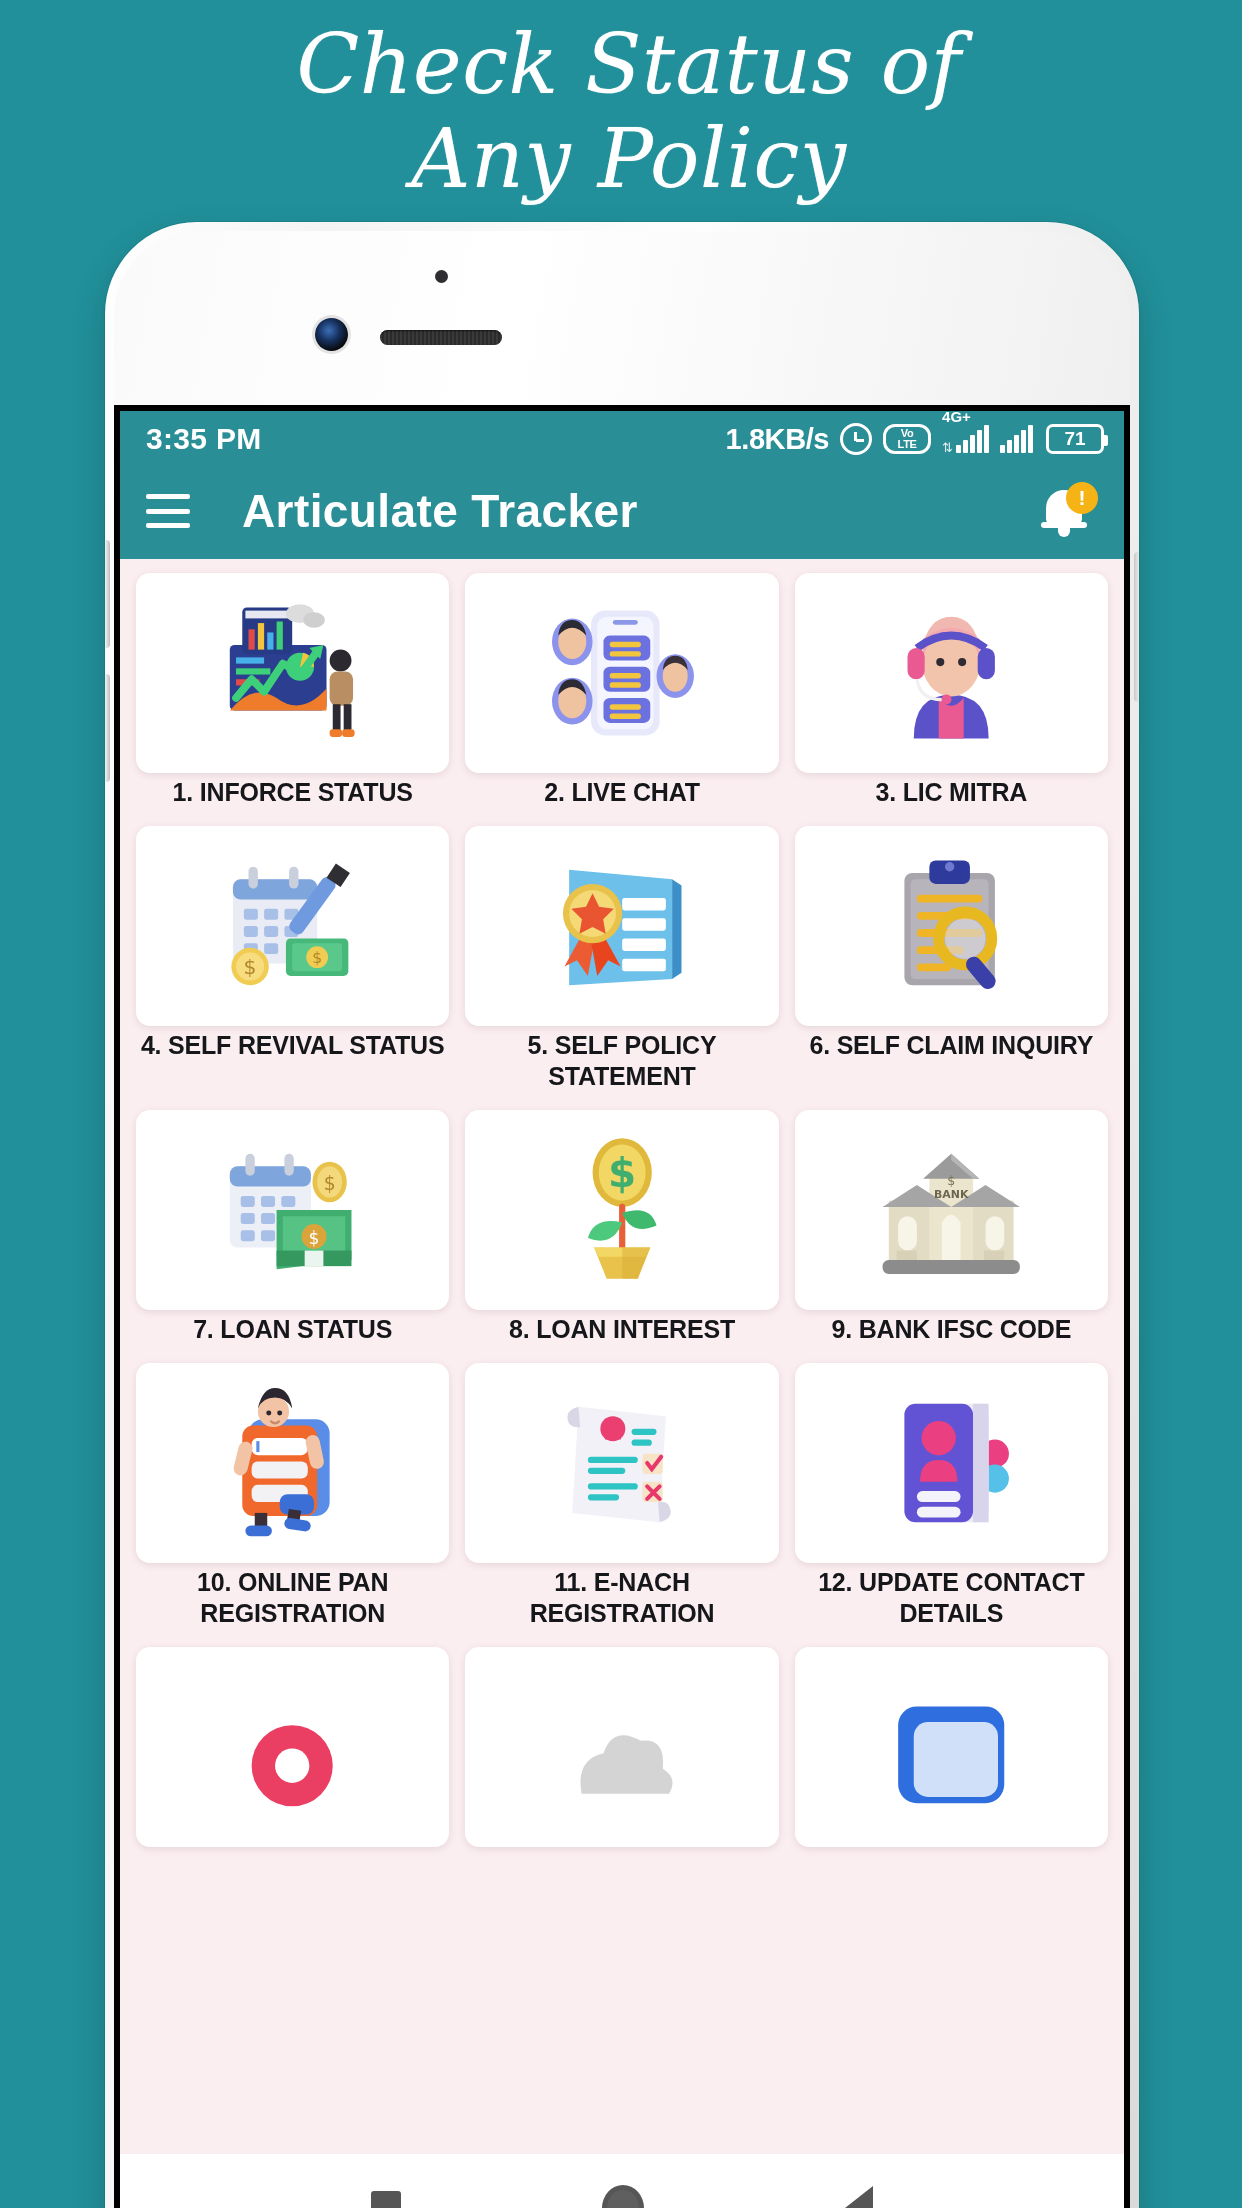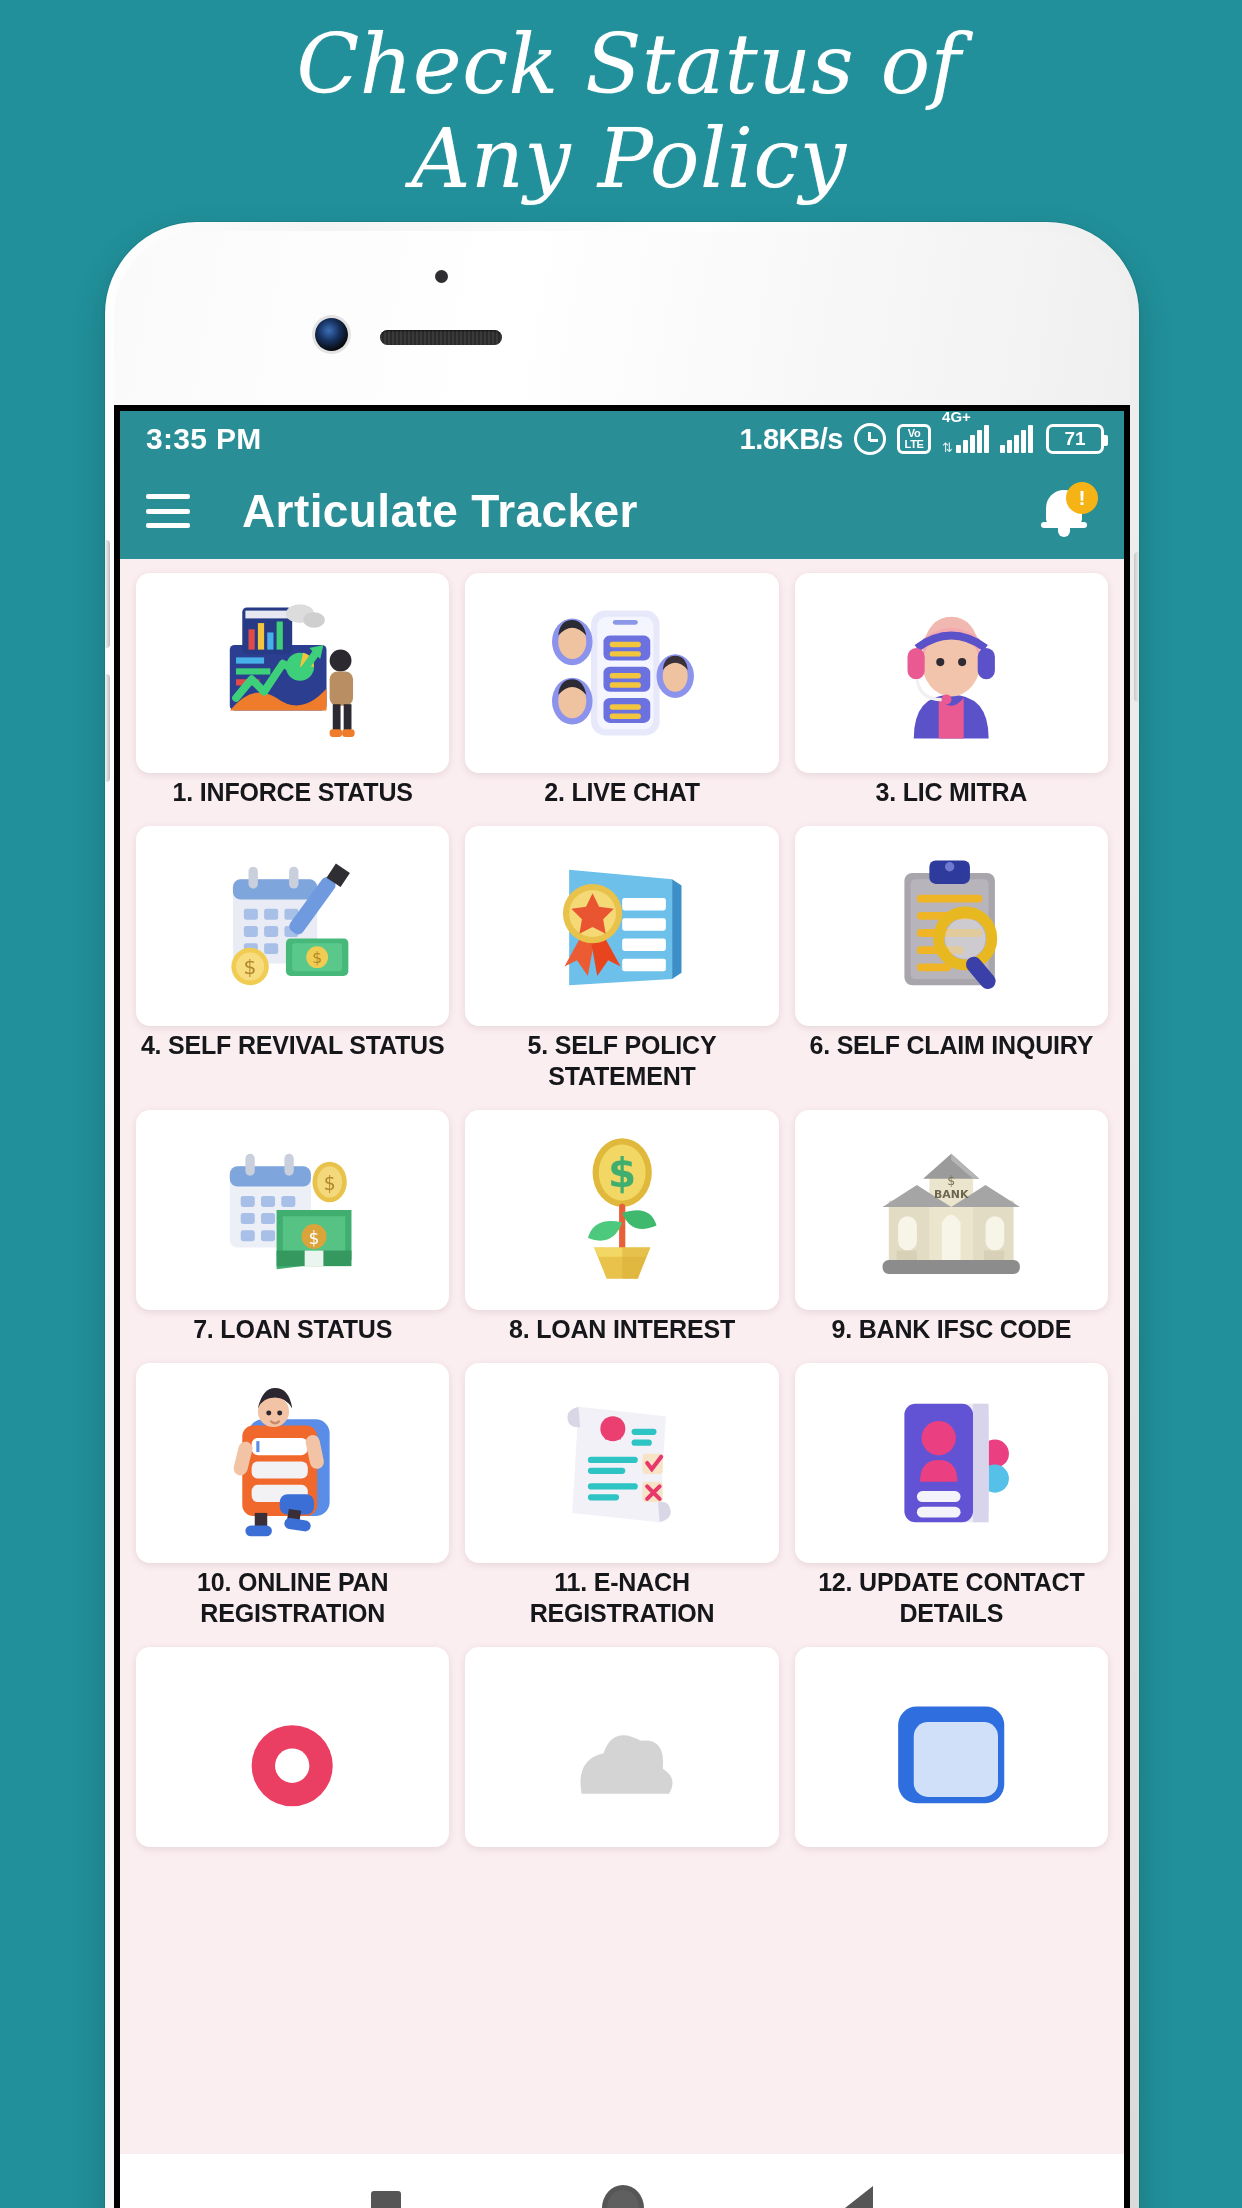--- a/index.html
+++ b/index.html
@@ -141,23 +141,23 @@
     position: relative;
   }
   .sb-alarm:before, .sb-alarm:after {
     content: "";
     position: absolute;
     background: #fff;
   }
   .sb-alarm:before { width: 3px; height: 9px; left: 11px; top: 6px; }
   .sb-alarm:after  { width: 8px; height: 3px; left: 13px; top: 13px; }
   .sb-volte {
-    width: 34px; height: 30px;
+    width: 48px; height: 30px;
     border: 3px solid #fff;
-    border-radius: 6px;
+    border-radius: 12px;
     color: #fff;
     font-size: 11px;
     font-weight: bold;
     line-height: 11px;
     display: flex;
     flex-direction: column;
     align-items: center;
     justify-content: center;
     letter-spacing: -0.3px;
   }

